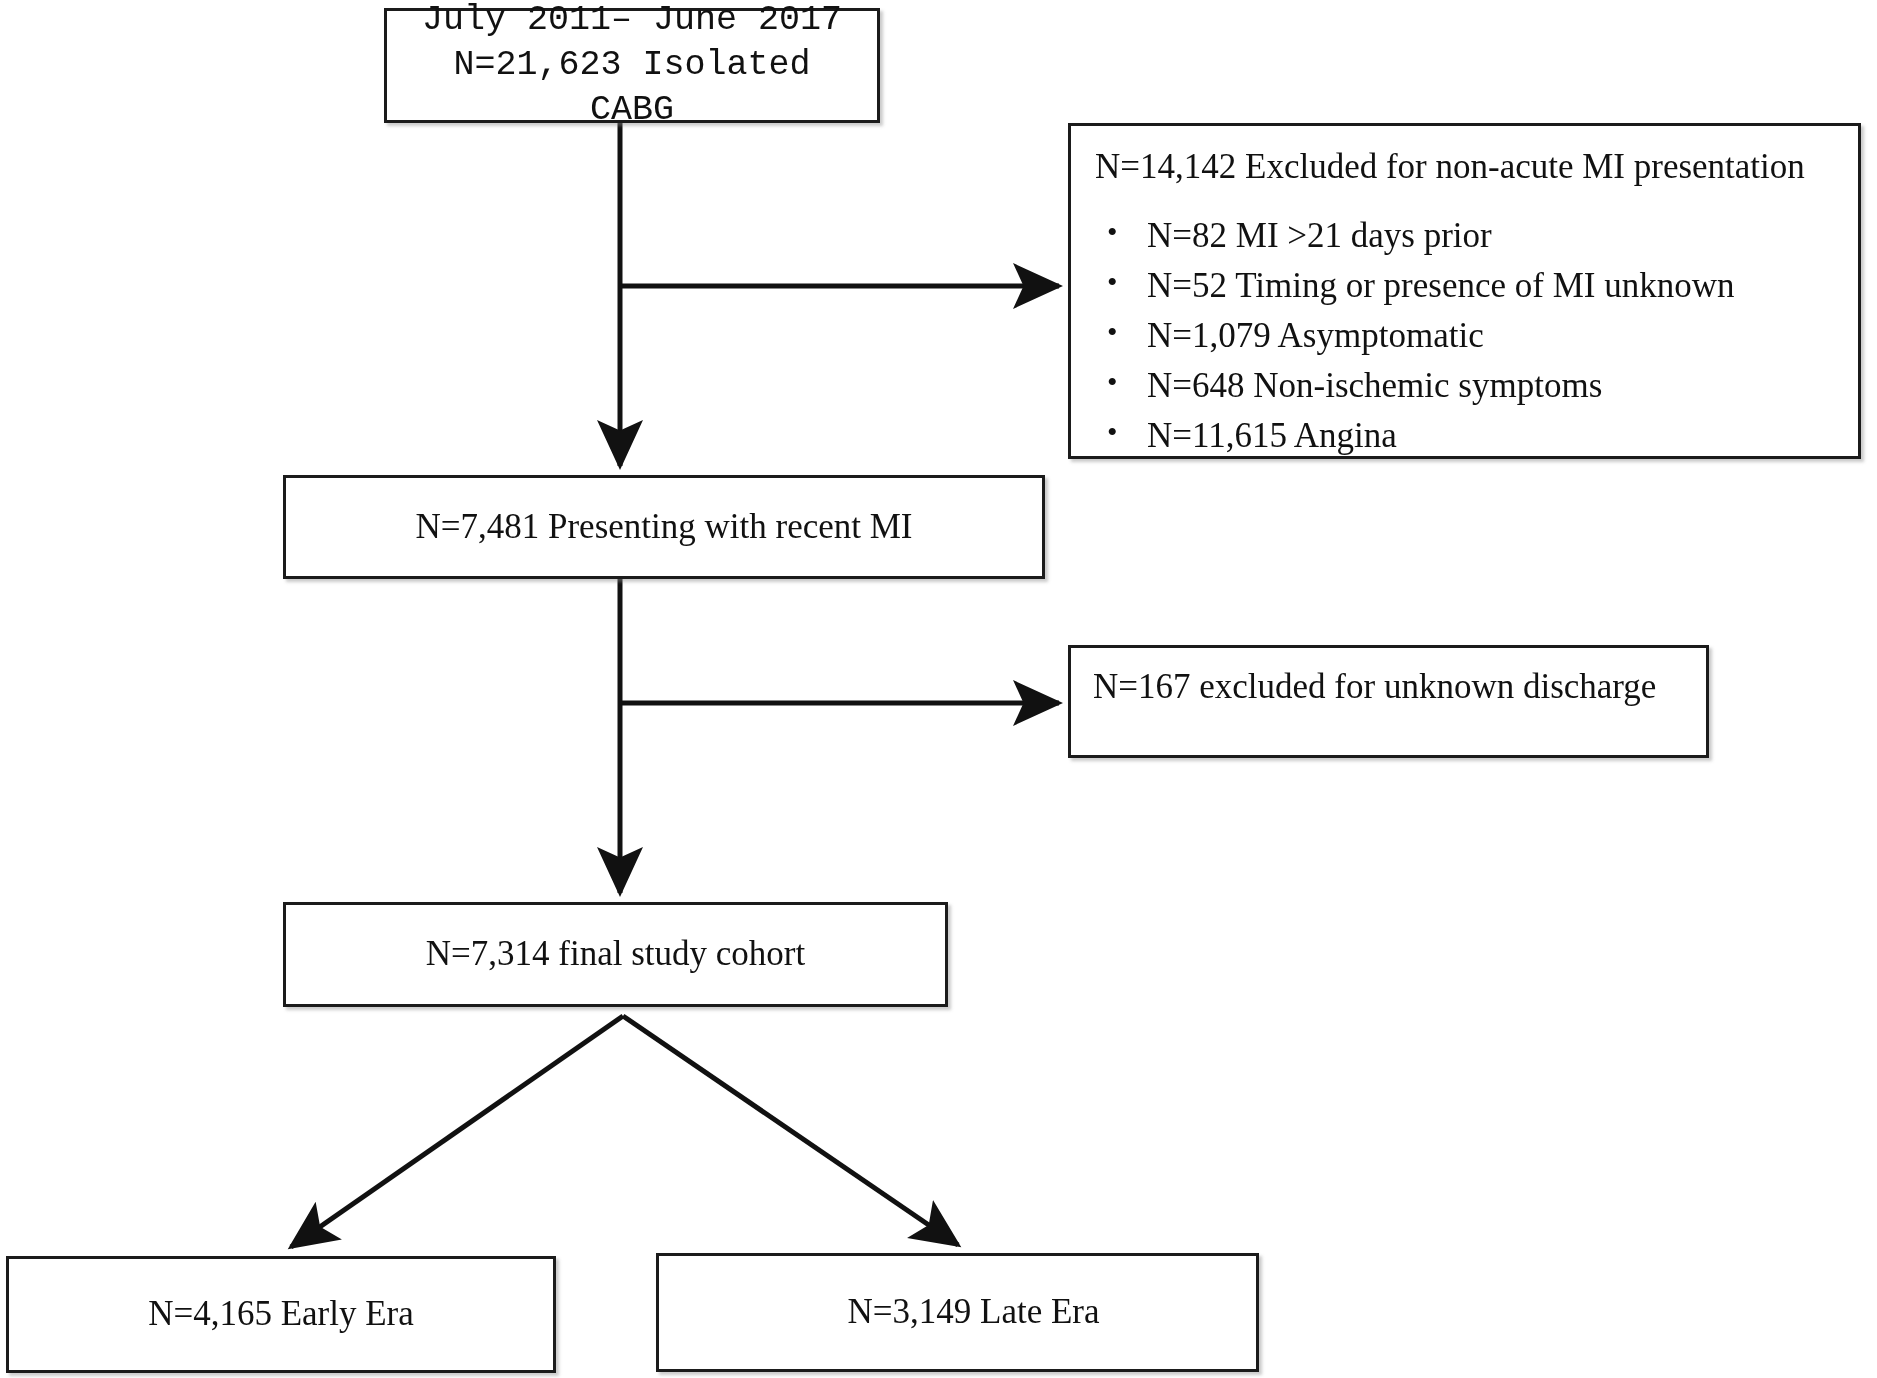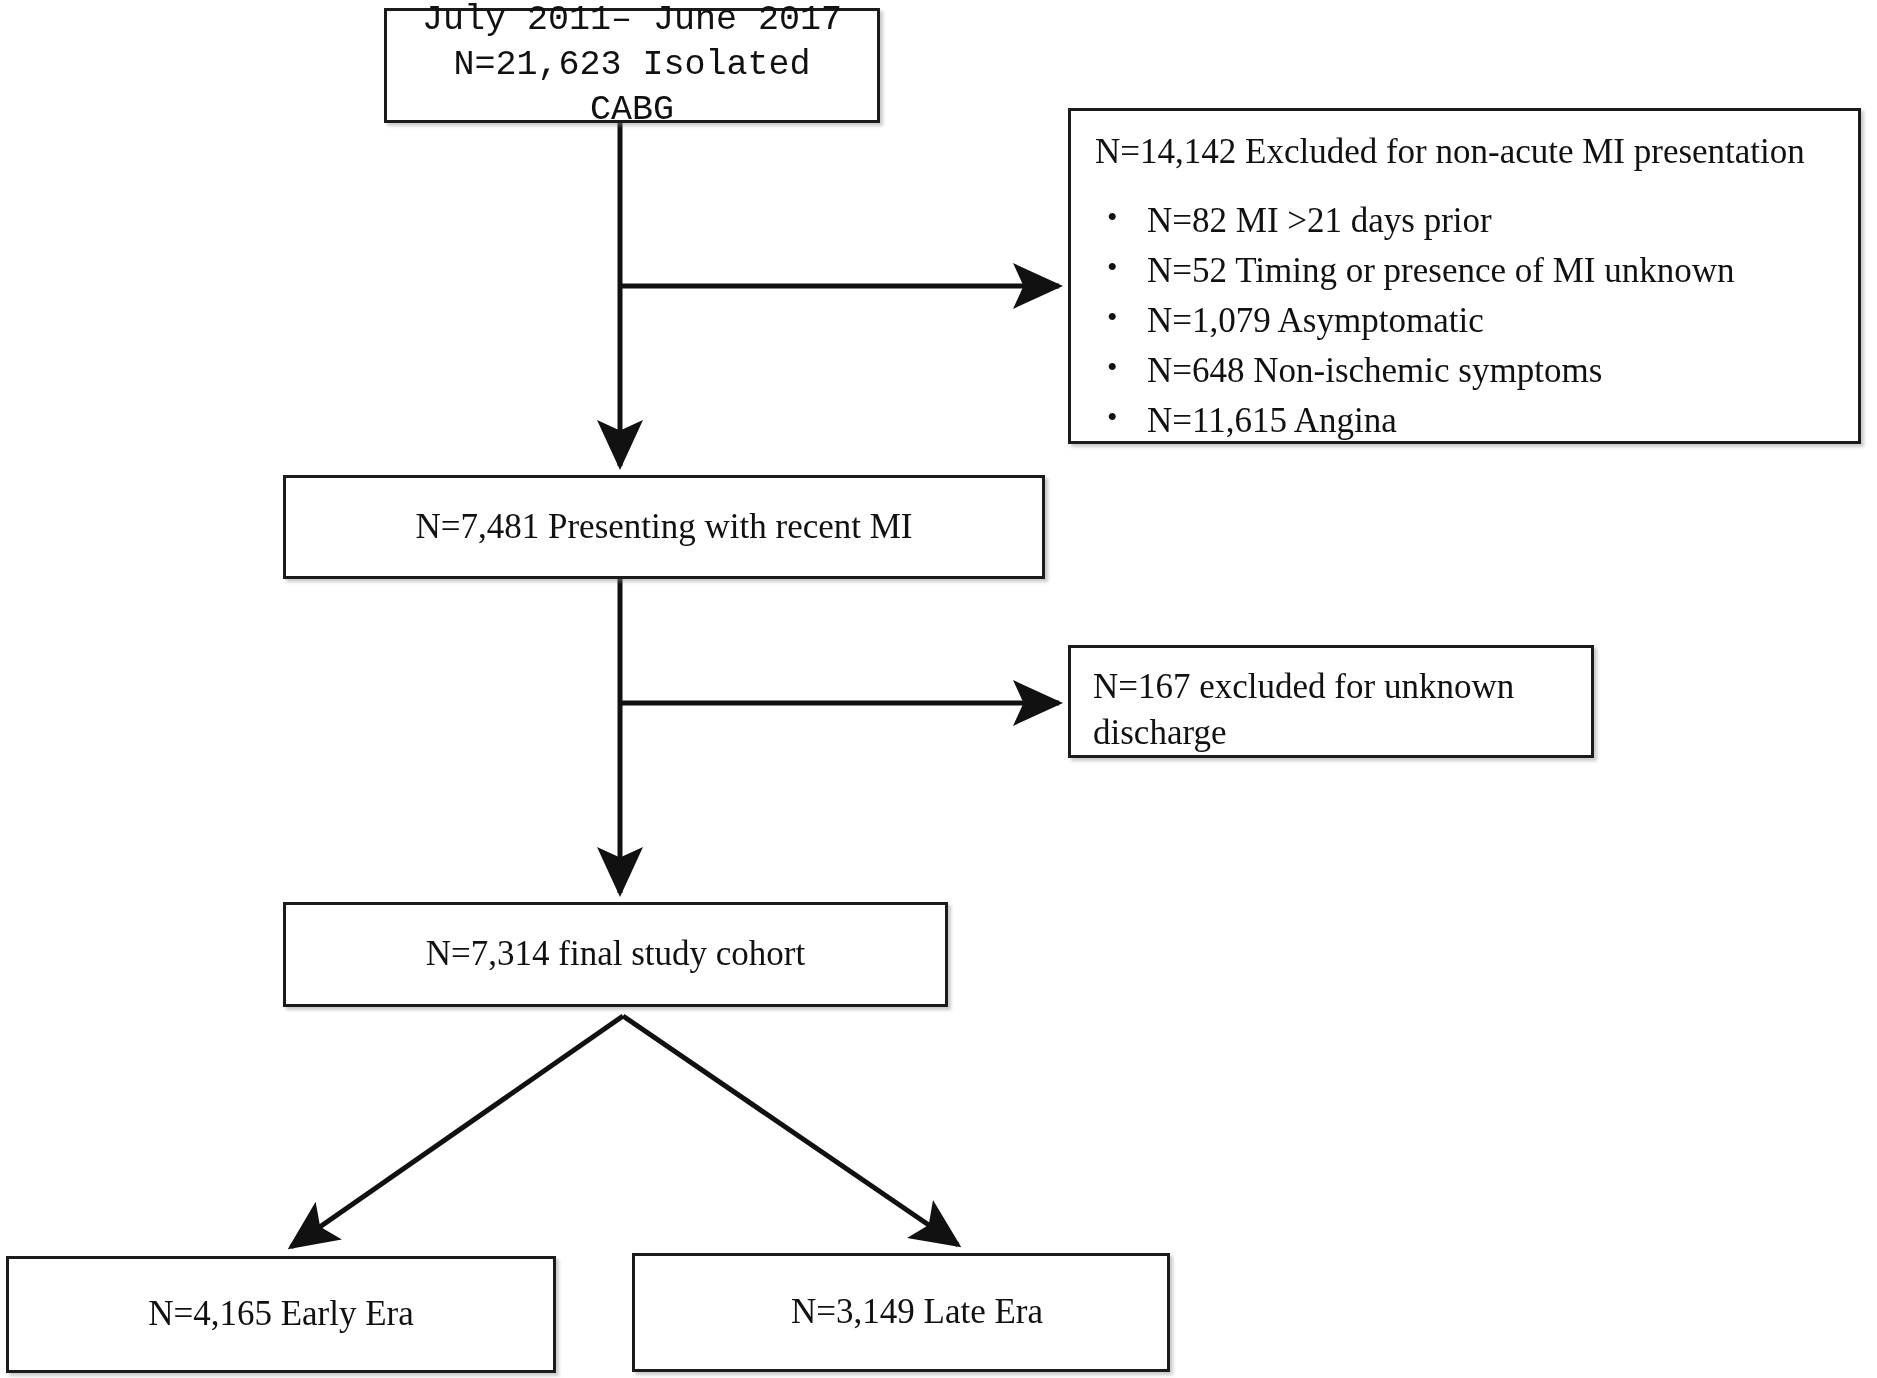--- a/index.html
+++ b/index.html
@@ -42,31 +42,31 @@
     display: block;
     width: 100%;
     padding: 0 14px;
     box-sizing: border-box;
   }
   .node .lines .ln { display: block; }
 
   
   #node-cohort-start { left: 384px;  top: 8px;    width: 496px;  height: 115px; font-family: Liberation Mono, monospace; }
   #node-excluded-nonacute {
-    left: 1068px; top: 108px;  width: 793px;  height: 336px;
+    left: 1068px; top: 123px;  width: 793px;  height: 336px;
     display: block; text-align: left; padding: 20px 0 0 0;
   }
   #node-recent-mi   { left: 283px;  top: 475px;  width: 762px;  height: 104px; }
   #node-excluded-rx {
-    left: 1068px; top: 645px;  width: 526px;  height: 113px;
+    left: 1068px; top: 645px;  width: 641px;  height: 113px;
     display: block; text-align: left; padding: 16px 0 0 0;
   }
   #node-final-cohort{ left: 283px;  top: 902px;  width: 665px;  height: 105px; }
   #node-early-era   { left: 6px;    top: 1256px; width: 550px;  height: 117px; }
-  #node-late-era    { left: 632px;  top: 1253px; width: 538px;  height: 119px; padding-left: 32px; }
+  #node-late-era    { left: 656px;  top: 1253px; width: 603px;  height: 119px; padding-left: 32px; }
 
   .excl-title {
     display: block;
     padding: 0 22px 0 24px;
     font-size: 35px;
     line-height: 1.2;
   }
   .excl-list {
     list-style: none;
     margin: 26px 0 0 0;

